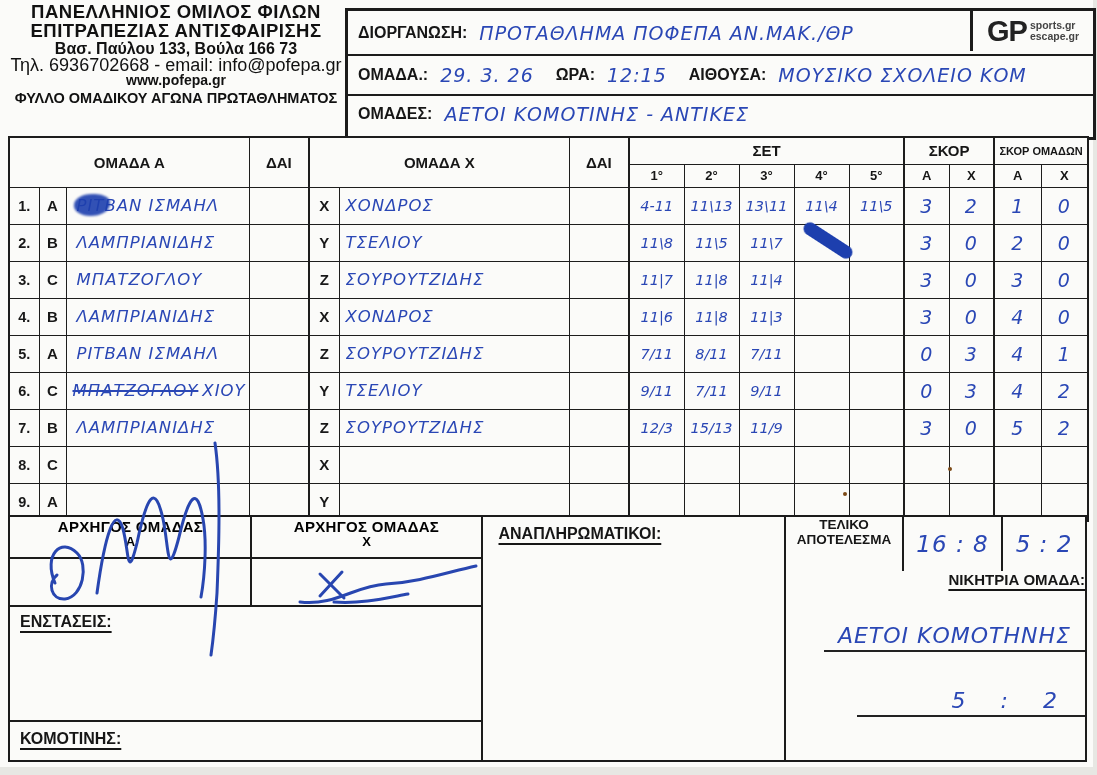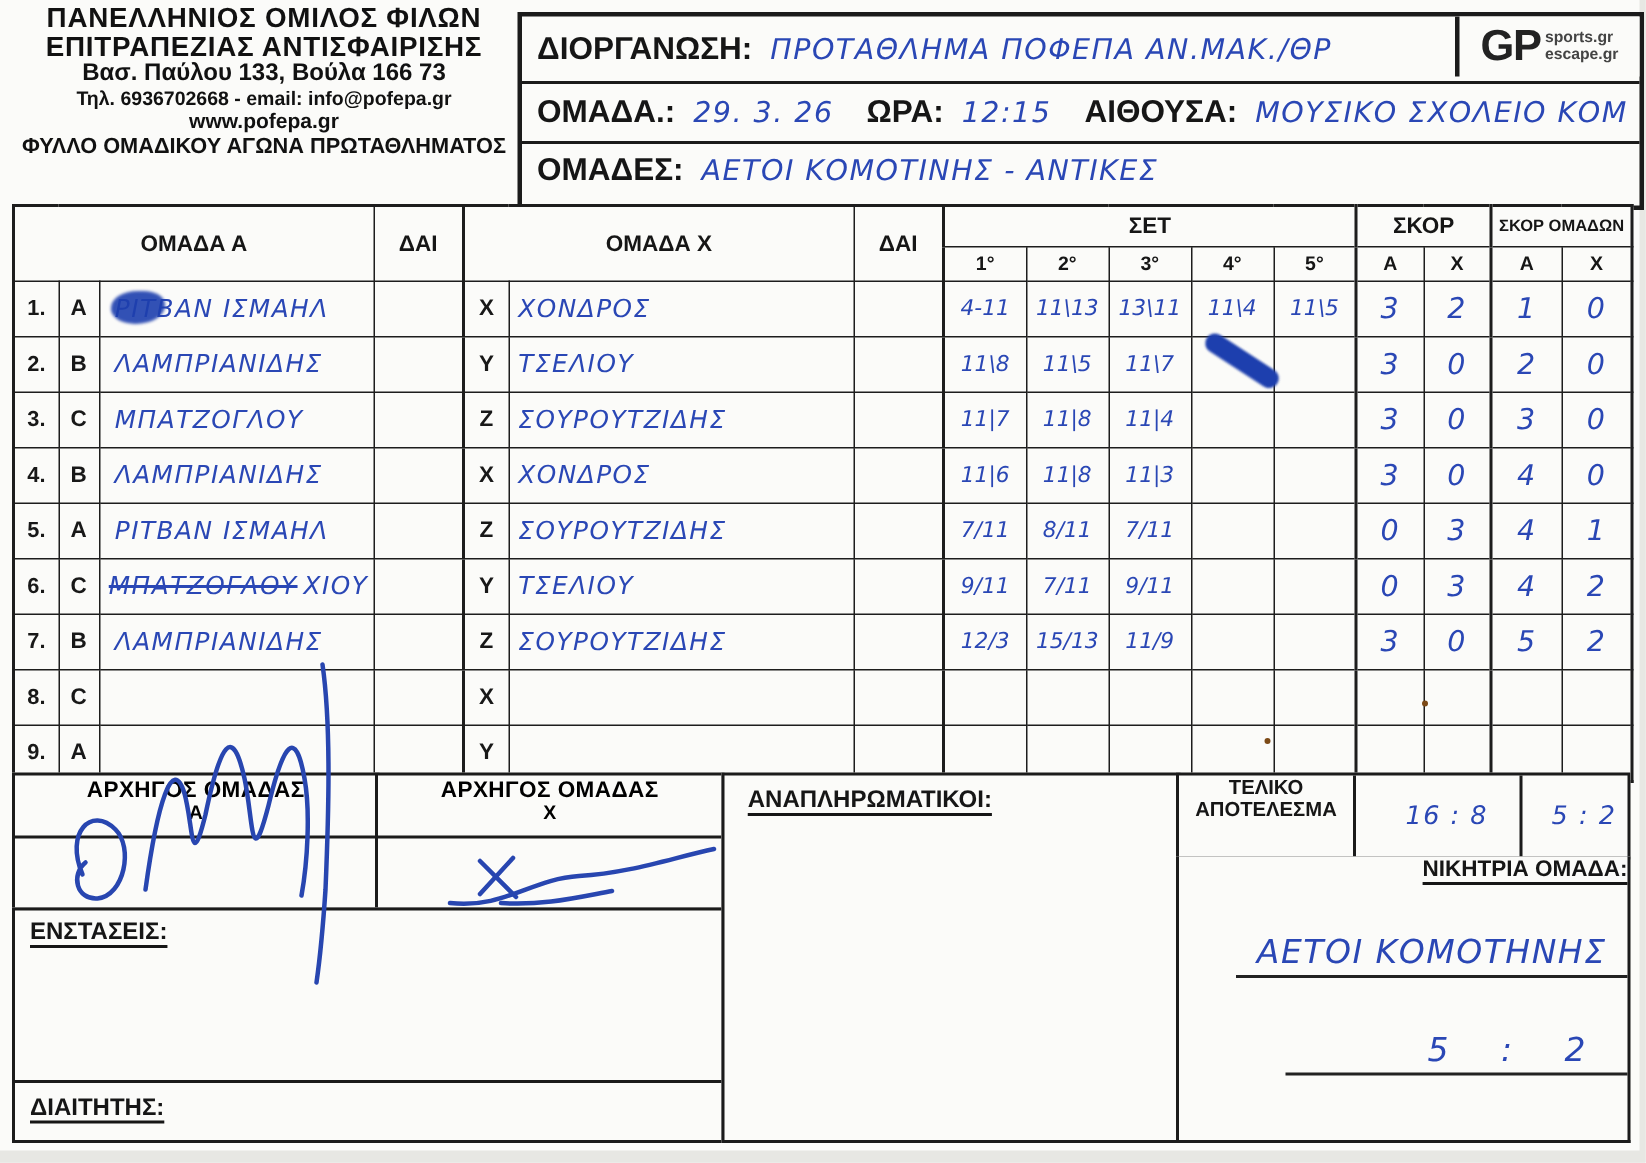--- a/index.html
+++ b/index.html
@@ -6,29 +6,29 @@
   body{background:#dfdfdb;font-family:"Liberation Sans",sans-serif;}
   #page{position:relative;width:1097px;height:775px;background:#e7e7e3;overflow:hidden;}
   #paper{position:absolute;left:0;top:0;width:1093px;height:767px;background:#fbfbf9;}
   .abs{position:absolute;}
   .hw{color:#2a47b5;font-style:italic;font-family:"DejaVu Sans",sans-serif;letter-spacing:1px;}
   
   #org-block{left:6px;top:2px;width:340px;height:132px;text-align:center;color:#111;}
   #org-acronym{font-size:37px;font-weight:bold;letter-spacing:2px;line-height:40px;}
   .org-name{font-size:18.5px;font-weight:bold;line-height:19px;letter-spacing:.5px;}
   #org-address{font-size:16px;font-weight:bold;line-height:18px;}
-  #org-contact{font-size:13px;font-weight:bold;line-height:15px;}
+  #org-contact{font-size:18px;font-weight:normal;line-height:15px;}
   #org-site{font-size:14px;font-weight:bold;line-height:15px;}
   #form-title{font-size:14.5px;font-weight:bold;line-height:20px;}
   #info-panel{left:345px;top:8px;width:745px;height:126px;border:3px solid #1b1b1b;}
   .info-row{position:relative;border-bottom:2px solid #1b1b1b;box-sizing:border-box;display:flex;align-items:center;}
   #info-row1{height:45px;}
   #info-row2{height:40px;}
   #info-row3{height:36px;border-bottom:none;}
-  .info-label{font-size:21px;font-weight:bold;color:#161616;padding-left:10px;white-space:nowrap;}
+  .info-label{font-size:16px;font-weight:bold;color:#161616;padding-left:10px;white-space:nowrap;}
   .info-hw{font-size:19px;padding-left:12px;white-space:nowrap;}
   #gp-box{position:absolute;right:0;top:0;width:120px;height:40px;border-left:3px solid #1b1b1b;display:flex;align-items:center;justify-content:center;background:#fbfbf9;}
   #gp-text{font-size:29px;font-weight:bold;color:#222;letter-spacing:-1px;}
   #gp-sub{display:inline-block;margin-left:3px;font-size:10.5px;line-height:11px;color:#444;text-align:left;font-weight:bold;}
   
   #match-table{position:absolute;left:8px;top:136px;width:1079px;border-collapse:collapse;table-layout:fixed;background:#fbfbf9;}
   #match-table th,#match-table td{border:1.5px solid #1d1d1d;padding:0 2px;overflow:hidden;white-space:nowrap;}
   #match-table th{color:#161616;}
   #match-table .bl{border-left:2.5px solid #1d1d1d;}
   #match-table{border:2.5px solid #1d1d1d;}
@@ -48,21 +48,21 @@
   #cap-x{left:250px;top:515px;width:233px;height:92px;}
   .cap-head{height:40px;border-bottom:2px solid #1b1b1b;text-align:center;}
   .cap-label{font-size:15px;font-weight:bold;line-height:19px;letter-spacing:.3px;}
   .cap-sub{font-size:13px;font-weight:bold;line-height:12px;}
   #objections{left:8px;top:604.5px;width:475px;height:118px;padding:6px 10px;}
   #referee{left:8px;top:720px;width:475px;height:42px;padding:8px 10px;}
   #subs{left:480.5px;top:515px;width:306px;height:247px;padding:8px 16px;}
   .u-label{font-size:16px;font-weight:bold;color:#161616;text-decoration:underline;text-decoration-thickness:2px;text-underline-offset:4px;}
   #final-box{left:784px;top:515px;width:303px;height:58px;display:flex;}
   #final-label{width:116px;border-right:2px solid #1b1b1b;display:flex;flex-direction:column;text-align:center;font-size:13.5px;font-weight:bold;line-height:15px;color:#161616;}
-  .final-cell{display:flex;align-items:center;justify-content:center;font-size:17px;padding-left:12px;}
+  .final-cell{display:flex;align-items:center;justify-content:center;font-size:23px;}
   #final-sets{width:97px;border-right:2px solid #1b1b1b;}
   #final-matches{flex:1;}
   #winner-box{left:784px;top:570.5px;width:303px;height:191.5px;border-top:none;text-align:right;}
   #winner-label{margin-top:12px;font-size:15px;}
   .score-line{display:inline-block;border-bottom:2px solid #222;padding:0 14px 2px 14px;font-size:22px;white-space:nowrap;}
   #winner-value{margin-top:34px;min-width:230px;}
   #winner-score{margin-top:36px;min-width:200px;letter-spacing:14px;}
   
   #smudge1{left:74px;top:194px;width:36px;height:22px;background:#1d3fae;border-radius:50% 40% 55% 45%;filter:blur(1.2px);opacity:.9;}
   #blot1{left:800px;top:234px;width:56px;height:13px;background:#1d3fae;border-radius:8px;transform:rotate(33deg);filter:blur(.6px);}
@@ -334,21 +334,21 @@
   <div id="cap-x" class="abs box">
     <div class="cap-head">
       <div class="cap-label">ΑΡΧΗΓΟΣ ΟΜΑΔΑΣ</div>
       <div class="cap-sub">Χ</div>
     </div>
   </div>
   <div id="objections" class="abs box">
     <span class="u-label">ΕΝΣΤΑΣΕΙΣ:</span>
   </div>
   <div id="referee" class="abs box">
-    <span class="u-label">ΔΙΑΙΤΗΤΗΣ:</span>
+    <span class="u-label">ΚΟΜΟΤΙΝΗΣ:</span>
   </div>
   <div id="subs" class="abs box">
     <span class="u-label">ΑΝΑΠΛΗΡΩΜΑΤΙΚΟΙ:</span>
   </div>
   <div id="final-box" class="abs box">
     <div id="final-label">
       <span>ΤΕΛΙΚΟ</span>
       <span>ΑΠΟΤΕΛΕΣΜΑ</span>
     </div>
     <div id="final-sets" class="final-cell hw">16 : 8</div>

